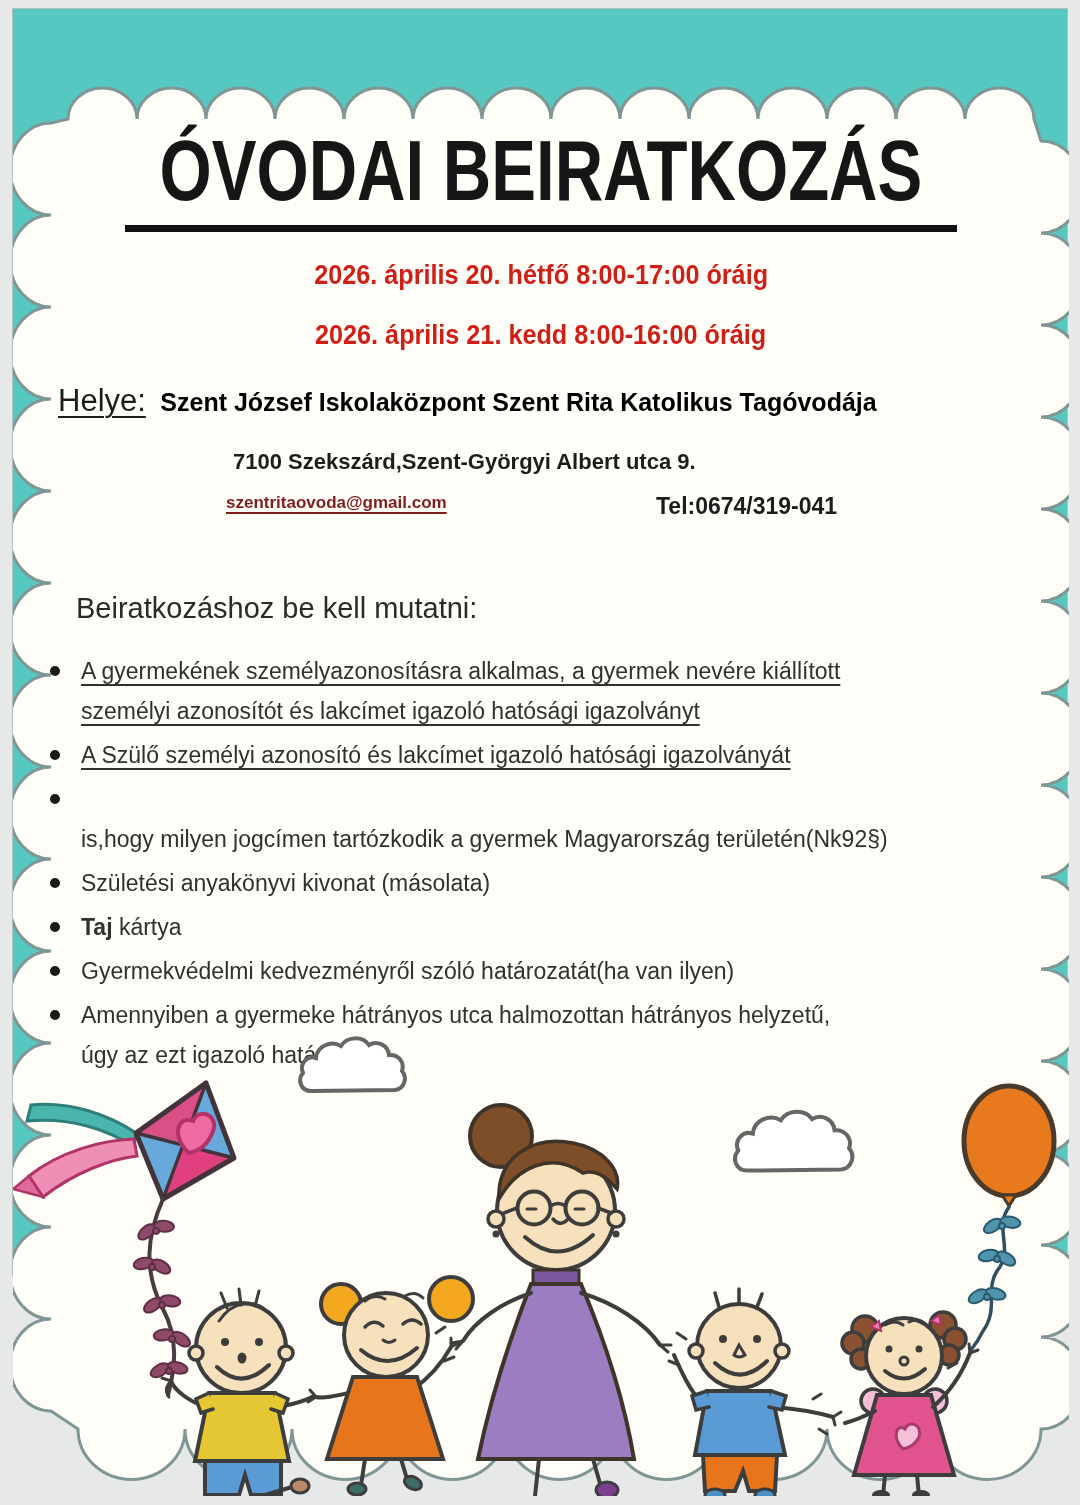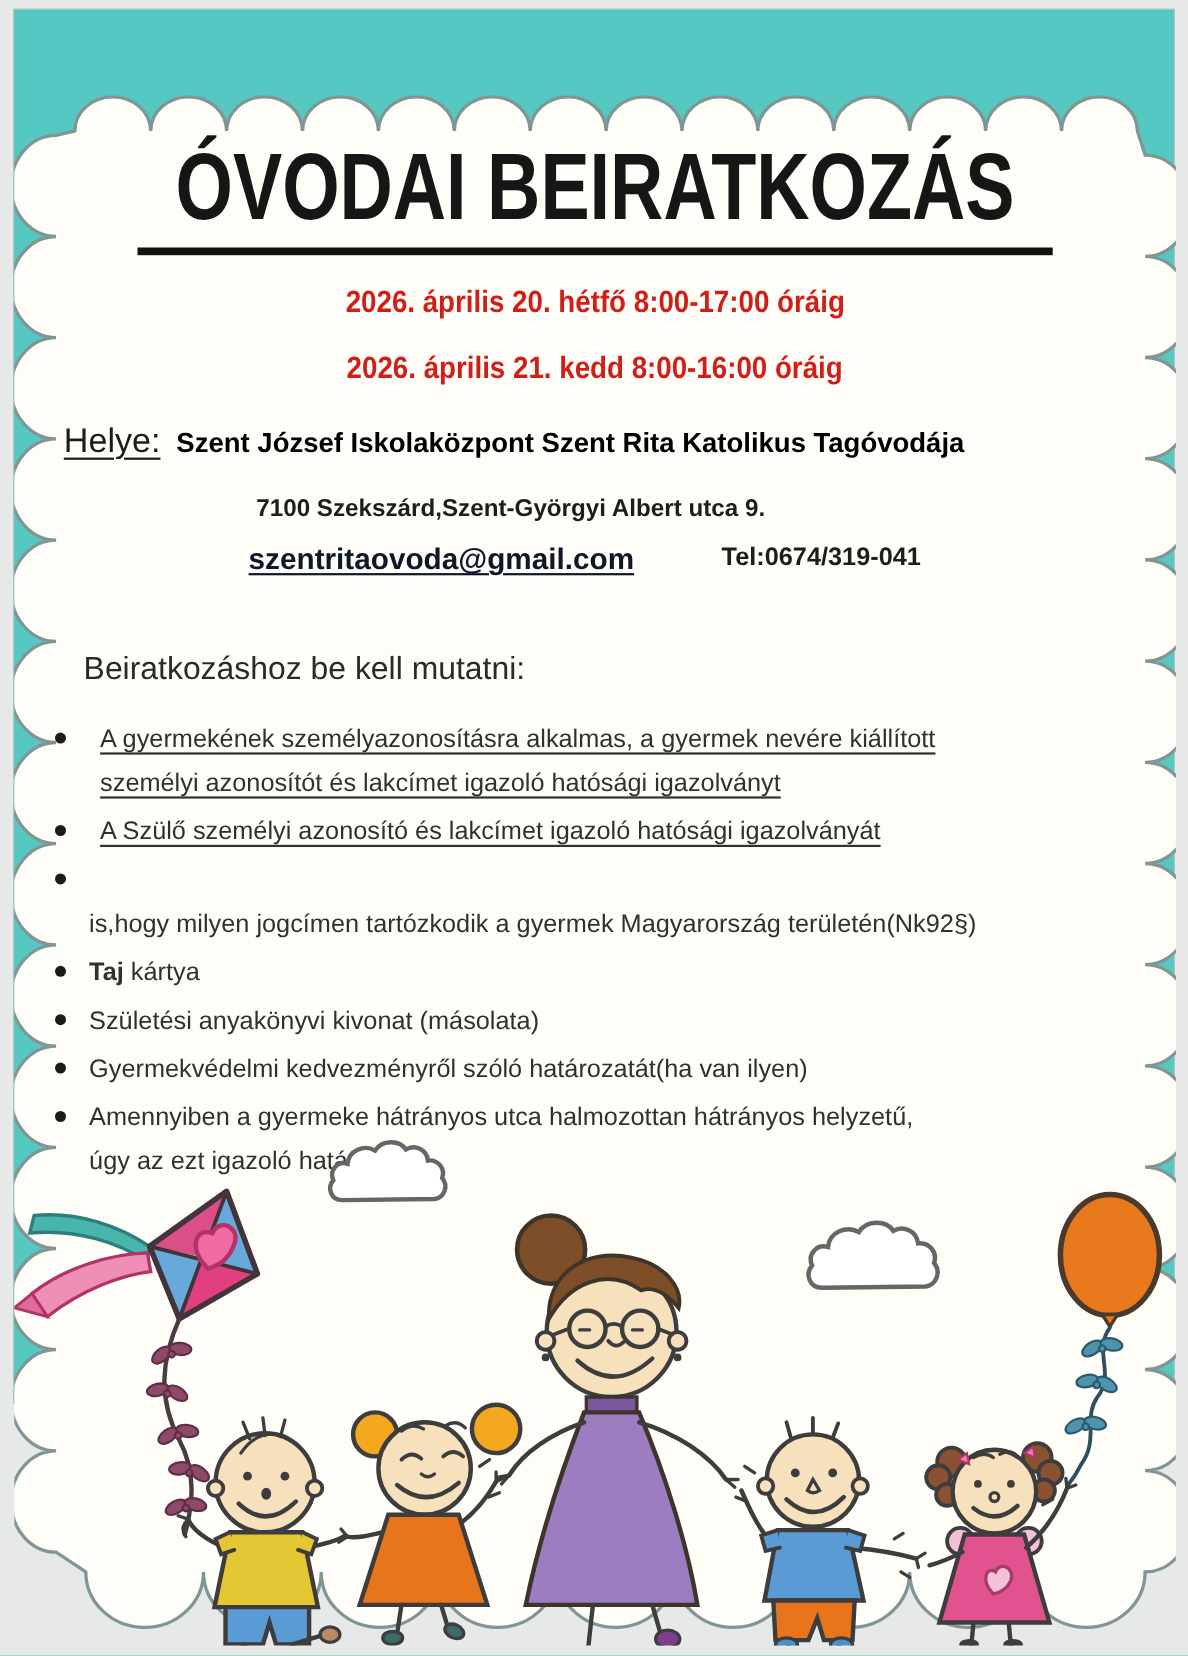--- a/index.html
+++ b/index.html
@@ -38,38 +38,38 @@
 
   .place-row{position:absolute;top:374px;left:45px;white-space:nowrap;}
   .place-label{
     font-size:31px;color:#1c1c1c;text-decoration:underline;
     text-decoration-thickness:2px;text-underline-offset:5px;
   }
   .place-name{font-size:25px;font-weight:700;color:#000000;margin-left:10px;}
 
   .address{position:absolute;top:440px;left:220px;font-size:22px;font-weight:700;color:#1d1d1d;}
   .email{
-    position:absolute;top:484px;left:213px;font-size:27px;font-weight:700;
-    color:#0f172a;text-decoration:underline;text-decoration-thickness:2px;
+    position:absolute;top:484px;left:213px;font-size:17px;font-weight:700;
+    color:#7f1d1d;text-decoration:underline;text-decoration-thickness:2px;
     text-underline-offset:4px;cursor:pointer;
   }
   .phone{position:absolute;top:484px;left:643px;font-size:23px;font-weight:700;color:#1d1d1d;}
 
   .req-heading{position:absolute;top:583px;left:63px;font-size:29px;color:#2a2a2a;}
 
   ul.reqs{
     position:absolute;top:642px;left:68px;width:985px;margin:0;padding:0;
     list-style:none;font-size:23px;line-height:40px;color:#303030;
   }
   ul.reqs li{position:relative;margin:0 0 4px 0;}
   ul.reqs li::before{
     content:"";position:absolute;left:-31px;top:15px;width:10px;height:10px;
     border-radius:50%;background:#1b1b1b;
   }
-  .u{text-decoration:underline;text-decoration-thickness:2px;text-underline-offset:5px;margin-left:10px;}
+  .u{text-decoration:underline;text-decoration-thickness:2px;text-underline-offset:5px;}
   .b{font-weight:700;}
 </style>
 </head>
 <body>
 
 <div class="poster">
 
   <svg id="blob" class="layer" viewBox="0 0 1056 1487">
     <path fill="#fffdf8" stroke="#7f9694" stroke-width="3" d="
       M 55,110
@@ -124,24 +124,24 @@
         <span class="u">személyi azonosítót és lakcímet igazoló hatósági igazolványt</span>
       </li>
       <li>
         <span class="u">A Szülő személyi azonosító és lakcímet igazoló hatósági igazolványát</span>
       </li>
       <li>
         <br>
         <span>is,hogy milyen jogcímen tartózkodik a gyermek Magyarország területén(Nk92§)</span>
       </li>
       <li>
+        <span>Születési anyakönyvi kivonat (másolata)</span>
+      </li>
+      <li>
         <span class="b">Taj</span><span> kártya</span>
-      </li>
-      <li>
-        <span>Születési anyakönyvi kivonat (másolata)</span>
       </li>
       <li>
         <span>Gyermekvédelmi kedvezményről szóló határozatát(ha van ilyen)</span>
       </li>
       <li>
         <span>Amennyiben a gyermeke hátrányos utca halmozottan hátrányos helyzetű,</span><br>
         <span>úgy az ezt igazoló határozatot.</span>
       </li>
     </ul>
   </div>

